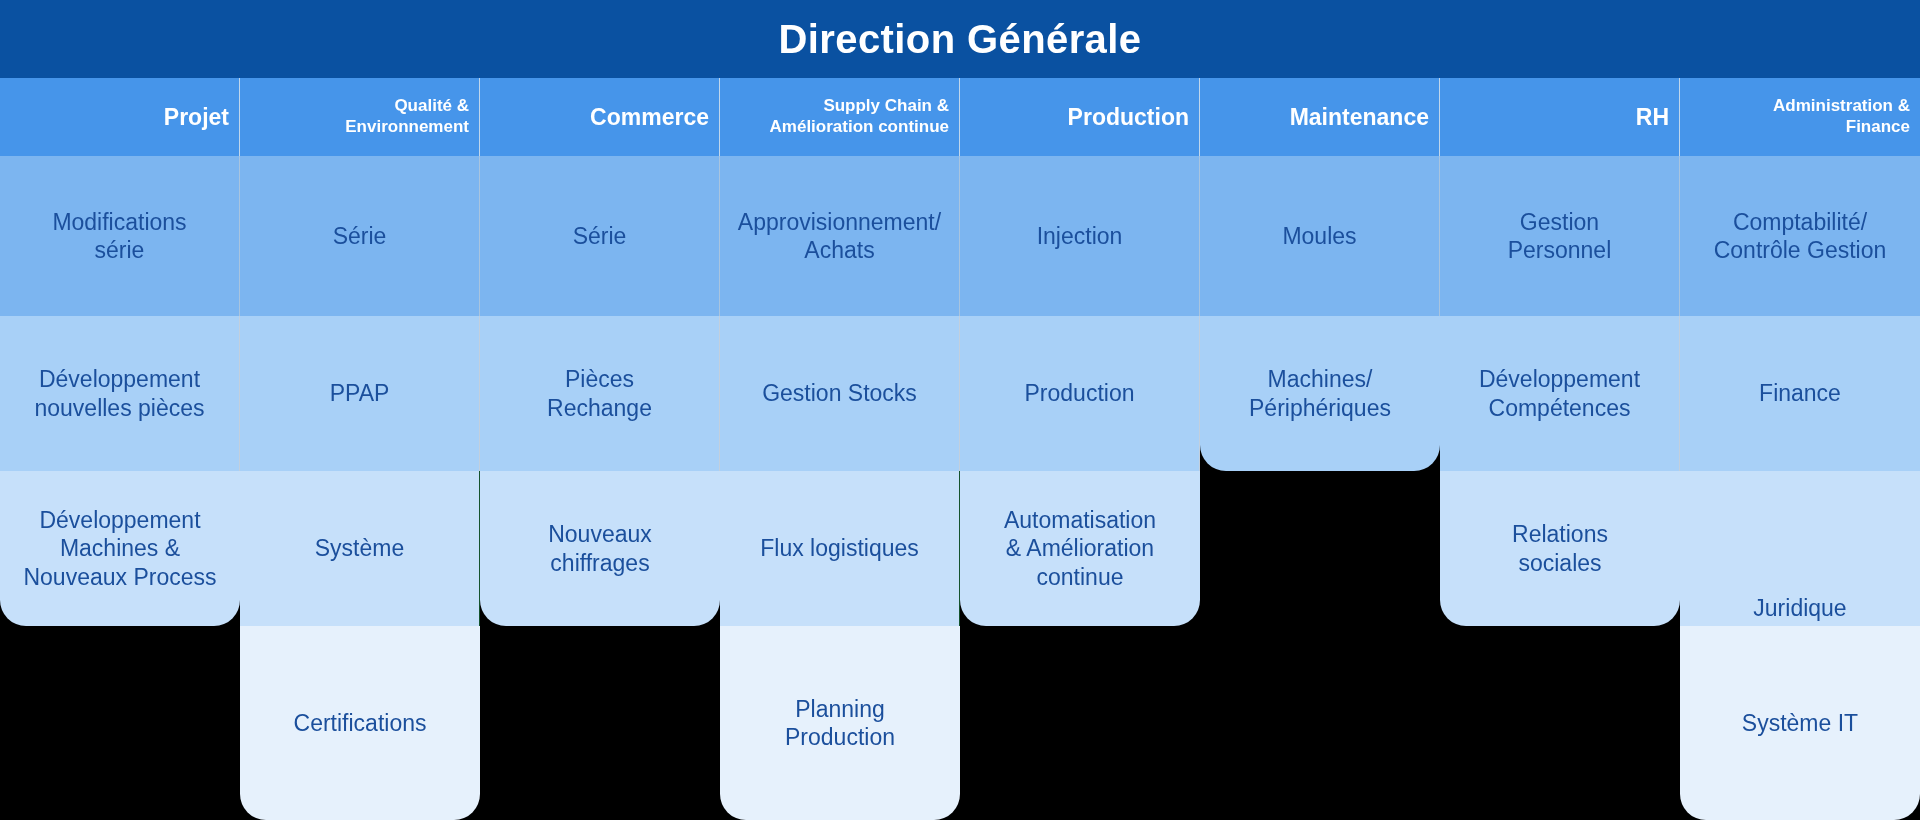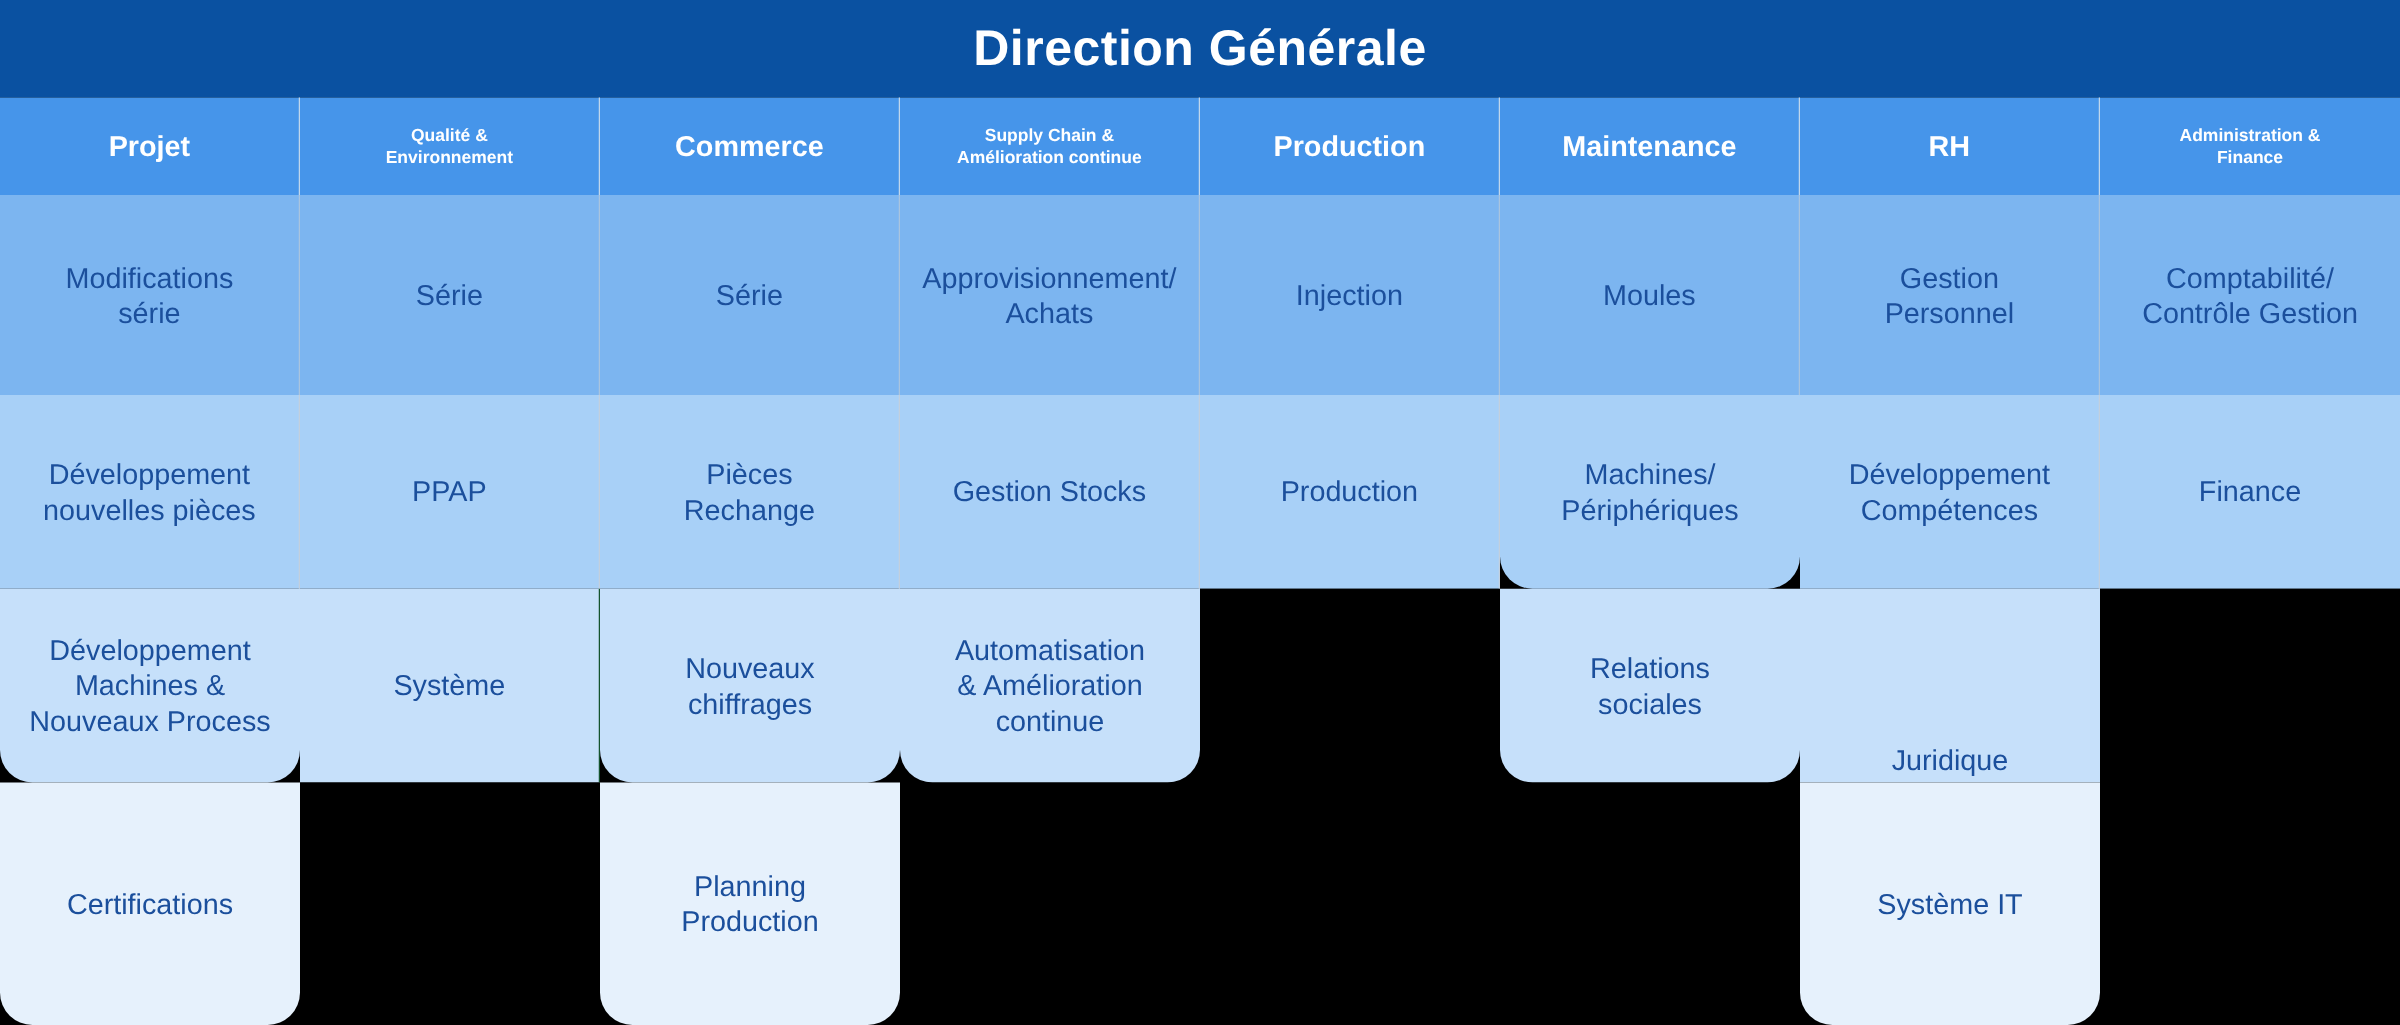--- a/index.html
+++ b/index.html
@@ -79,23 +79,24 @@
   
   .row-head .cell {
     background: #4695EA;
     border-right: 1px solid #BFD6EC;
     color: #FFFFFF;
   }
   .row-head .cell.last-col { border-right: none; }
   .row-head .cell-text {
     font-size: 23px;
     font-weight: 600;
+    text-align: right;
   }
   .row-head .cell-text.small {
-    font-size: 14px;
+    font-size: 17px;
     font-weight: 600;
   }
 
   
   .r1 {
     background: #7CB5F0;
     border-right: 1px solid #A9C4DE;
     color: #1B4F9C;
   }
   .r1.last-col { border-right: none; }
@@ -245,20 +246,23 @@
 Machines &amp;
 Nouveaux Process</span>
     </div>
     <div class="cell r3">
       <span class="cell-text">Système</span>
     </div>
     <div class="cell r3 term-bottom">
       <span class="cell-text">Nouveaux
 chiffrages</span>
     </div>
+    <div class="cell r3">
+      <span class="cell-text">Flux logistiques</span>
+    </div>
     <div class="cell r3 term-bottom">
       <span class="cell-text">Automatisation
 &amp; Amélioration
 continue</span>
     </div>
     <div class="cell empty">
       <span class="cell-text"></span>
     </div>
     <div class="cell r3 term-bottom">
       <span class="cell-text">Relations

